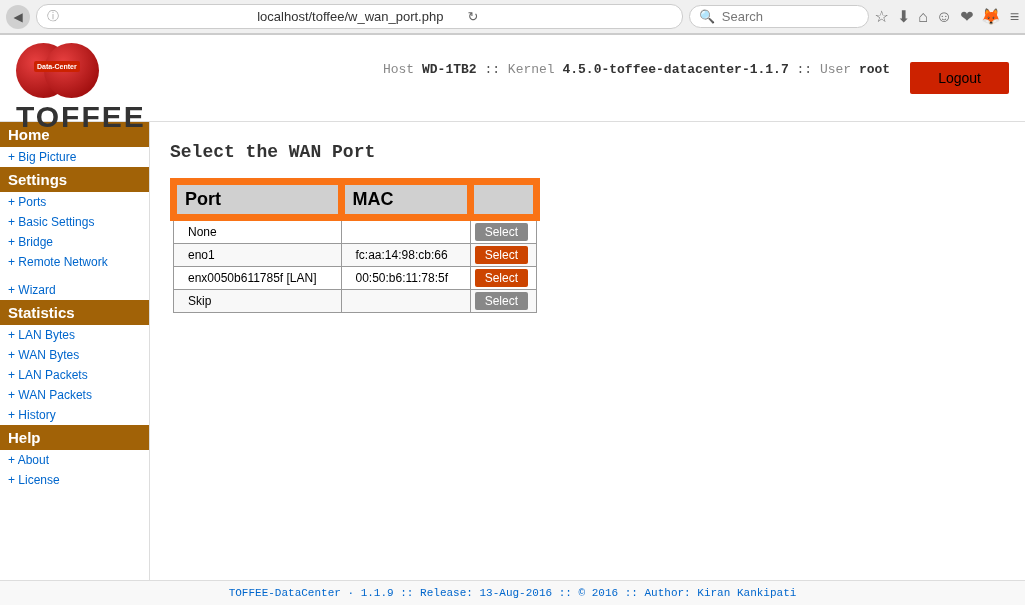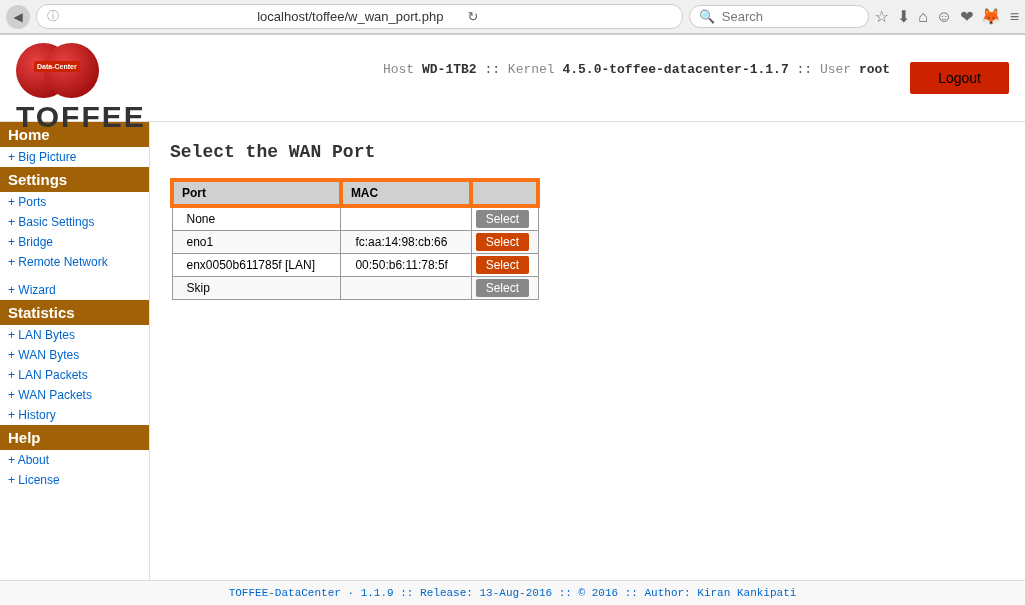--- a/index.html
+++ b/index.html
@@ -34,21 +34,21 @@
     .sidebar-item { padding: 3px 8px; color: #0066cc; cursor: pointer; }
     .sidebar-item a { color: #0066cc; text-decoration: none; }
     .sidebar-divider { height: 8px; }
 
     
     .content { flex: 1; padding: 20px; }
     .page-title { font-size: 18px; font-weight: bold; color: #333; margin-bottom: 16px; font-family: 'Courier New', monospace; }
 
     
     .wan-table { border-collapse: collapse; width: 370px; }
-    .wan-table th { background: #d0d0d0; border: 4px solid #f97316; padding: 4px 8px; text-align: left; font-weight: bold; font-size: 12px; }
+    .wan-table th { background: #d0d0d0; border: 7px solid #f97316; padding: 4px 8px; text-align: left; font-weight: bold; font-size: 18px; }
     .wan-table td { border: 1px solid #999; padding: 4px 14px; font-size: 12px; }
     .wan-table tr:nth-child(even) td { background: #f8f8f8; }
     .wan-table tr td:last-child { padding: 2px 4px; }
     .select-btn { background: #888; color: #fff; border: none; padding: 2px 10px; cursor: pointer; font-size: 12px; border-radius: 2px; }
     .select-btn.active { background: #cc4400; }
 
     
     .footer { background: #f8f8f8; border-top: 1px solid #ddd; padding: 6px; text-align: center; font-size: 11px; color: #0066cc; font-family: 'Courier New', monospace; }
   </style>
 </head>

